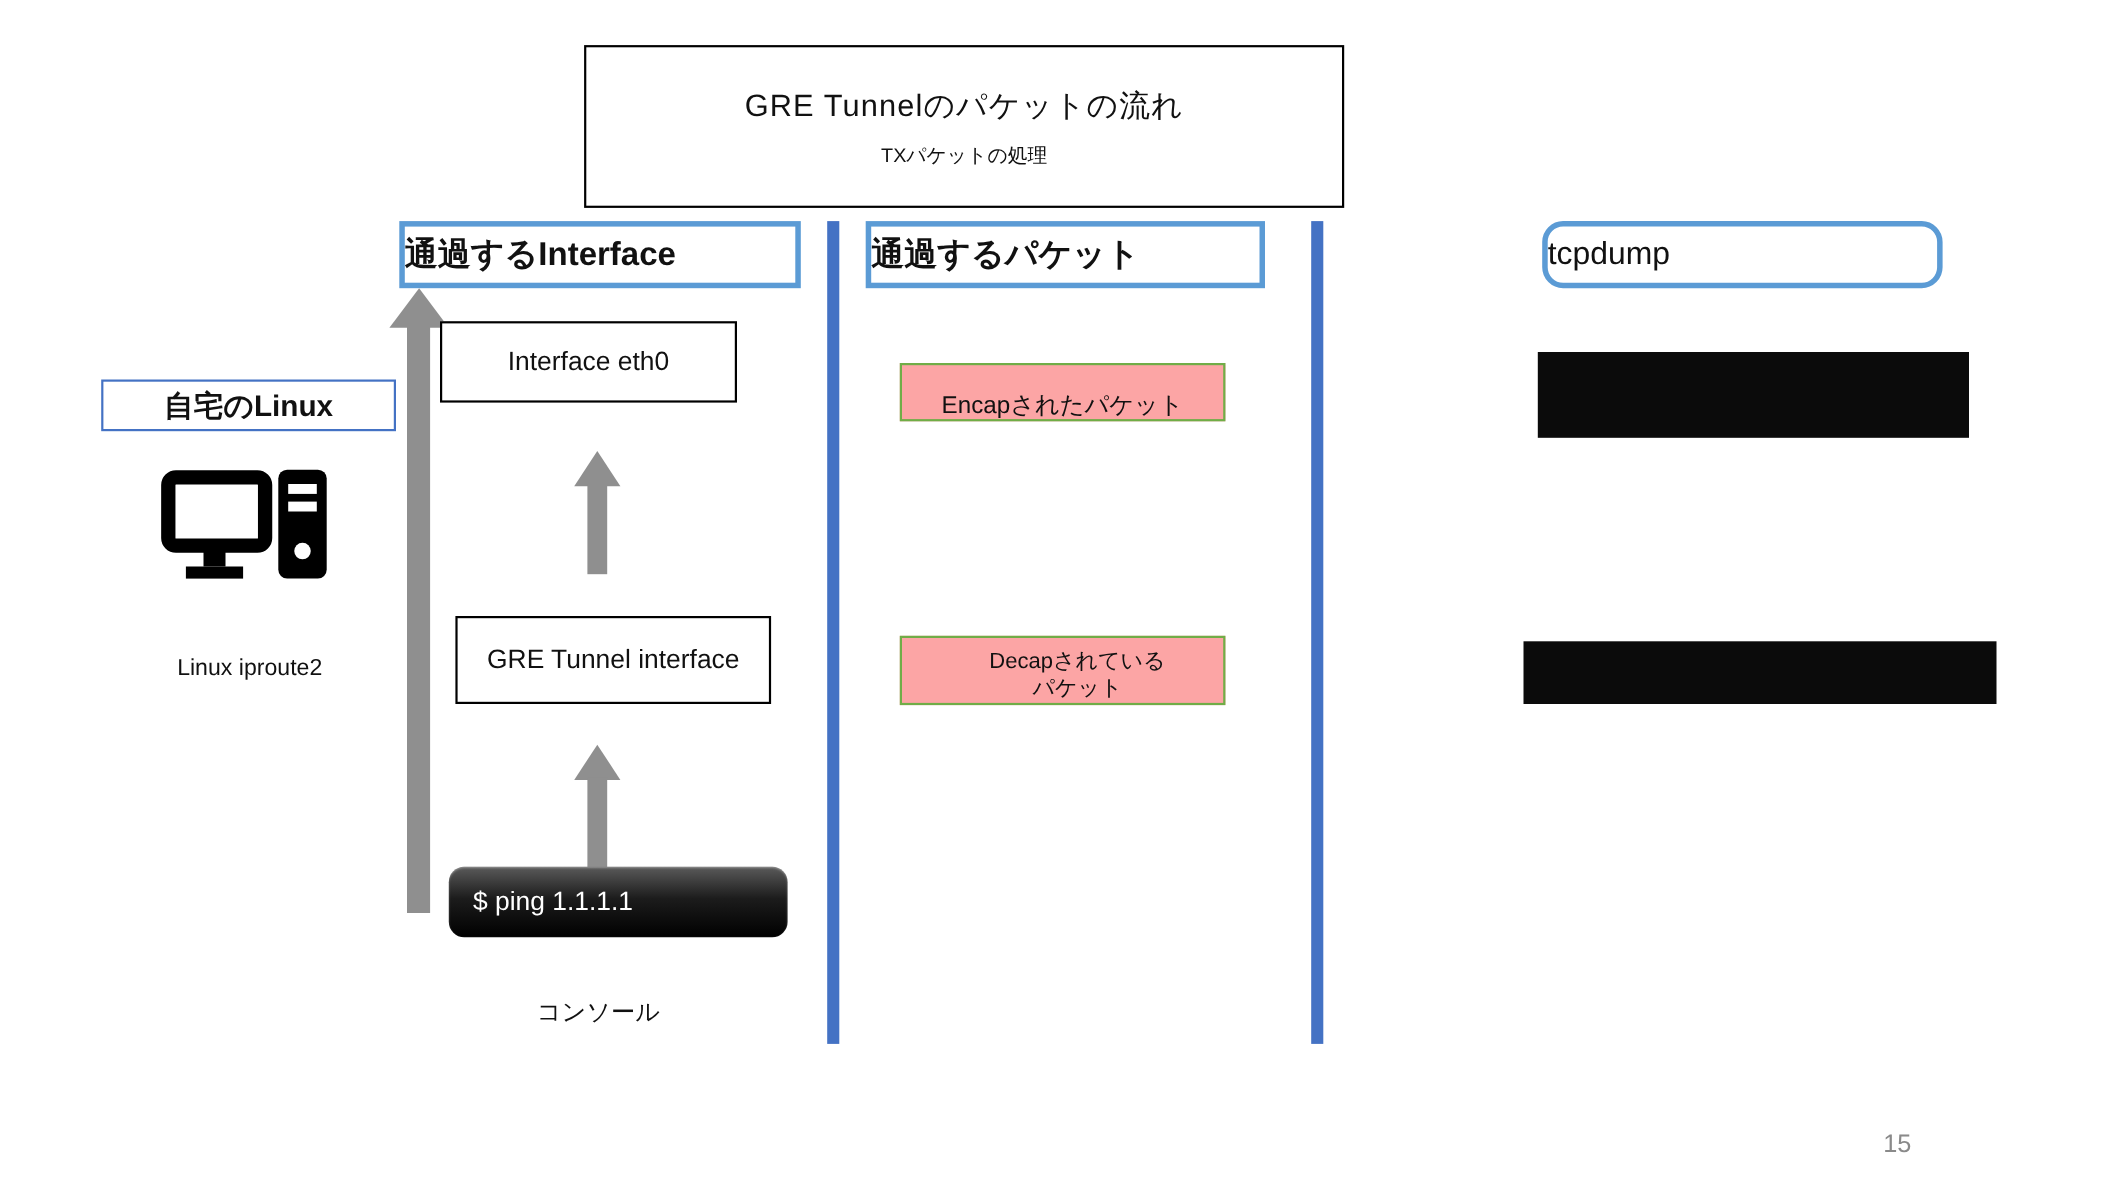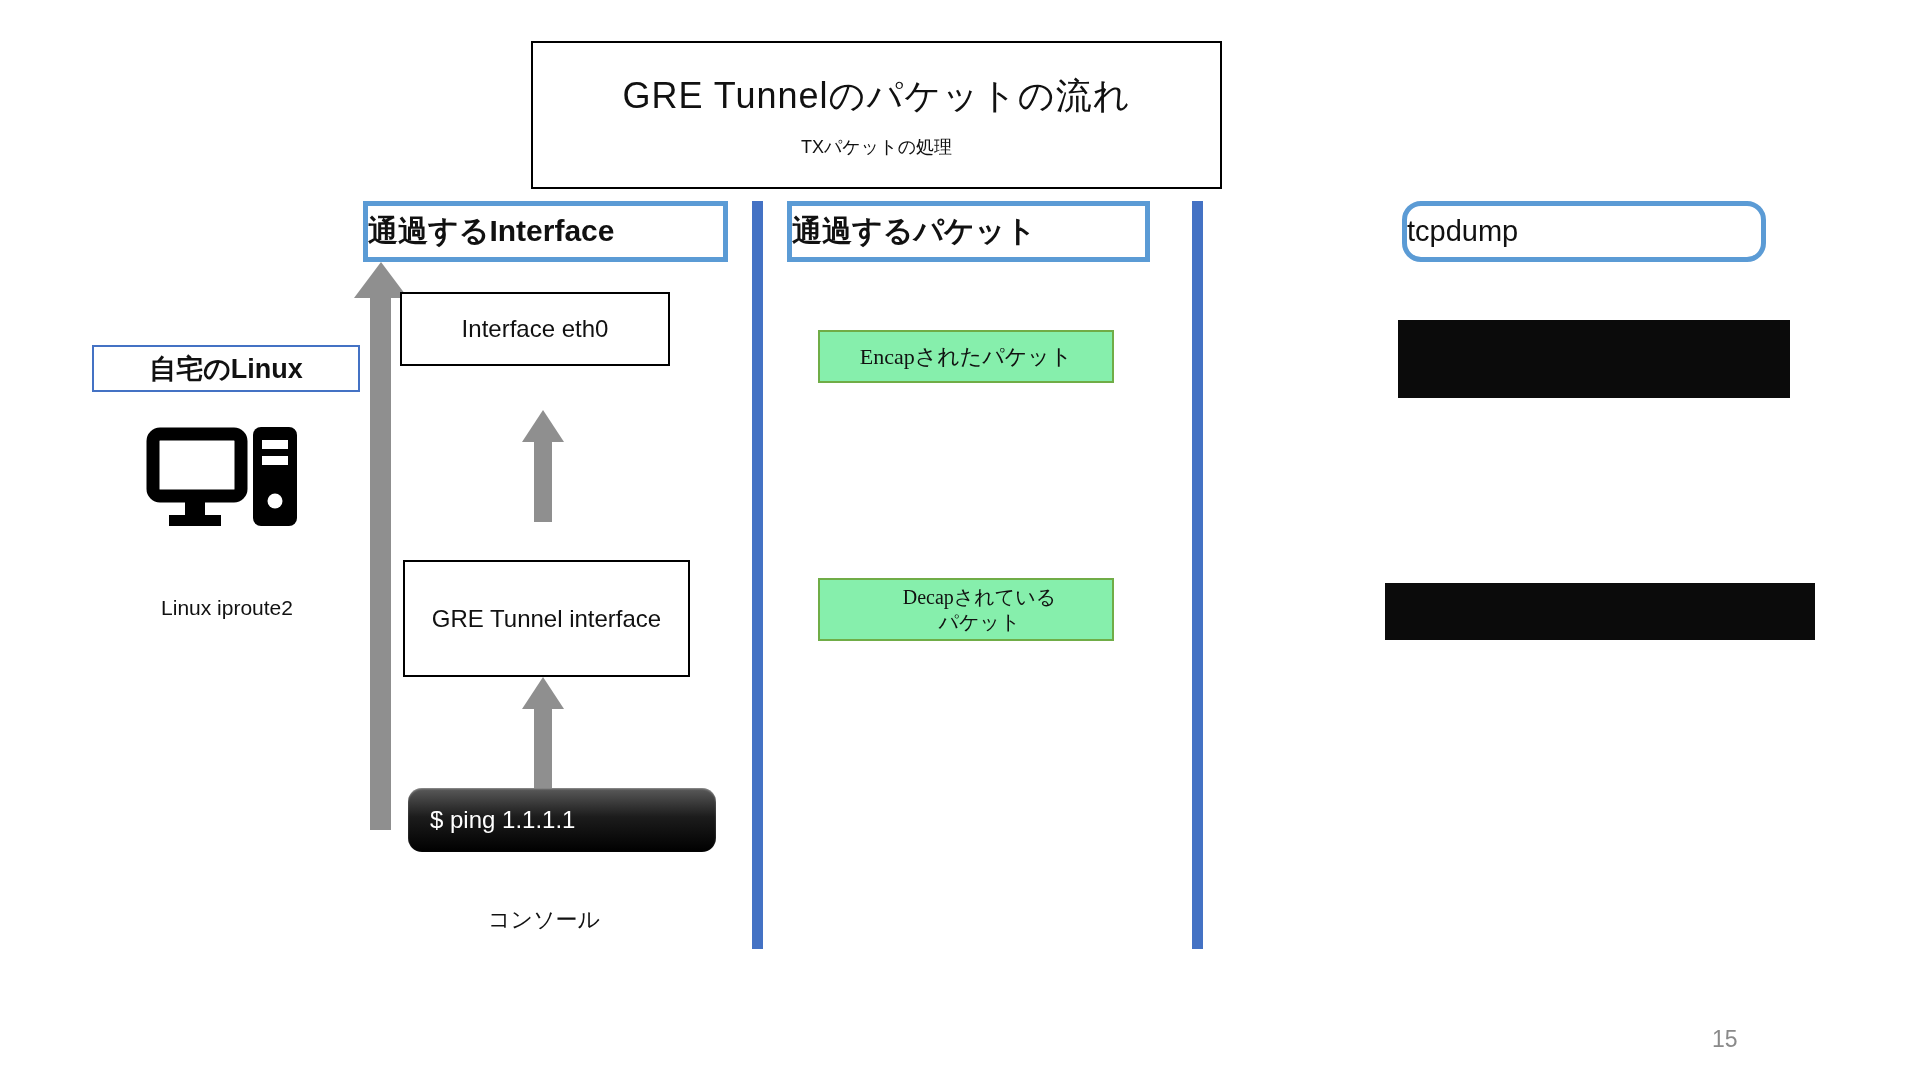--- a/index.html
+++ b/index.html
@@ -11,21 +11,21 @@
     --terminal-bg:#0B0B0B;
     --terminal-fg:#E9E9E9;
   }
   html,body{margin:0;padding:0;background:#fff;}
   body{font-family:"Liberation Sans","DejaVu Sans",sans-serif;color:#111;}
   .slide{position:relative;width:1920px;height:1080px;background:#fff;overflow:hidden;}
 
   
   .title-box{position:absolute;left:531px;top:41px;width:691px;height:148px;border:2px solid #000;
              display:flex;flex-direction:column;align-items:center;justify-content:center;gap:14px;box-sizing:border-box;}
-  .title-main{font-size:36px;letter-spacing:1px;}
+  .title-main{font-size:28px;letter-spacing:1px;}
   .title-sub{font-size:18px;}
 
   
   .col-header{position:absolute;height:61px;border:5px solid var(--header-border);background:#fff;
               display:flex;align-items:center;justify-content:flex-start;box-sizing:border-box;}
   .col-header .hd-txt{font-size:30px;font-weight:600;}
   .hdr-interface{left:363px;top:201px;width:365px;}
   .hdr-packet{left:787px;top:201px;width:363px;}
   .hdr-tcpdump{left:1402px;top:201px;width:364px;border-radius:19px;}
   .hdr-tcpdump .hd-txt{font-weight:400;font-size:29px;}
@@ -38,26 +38,26 @@
   
   .home-box{position:absolute;left:92px;top:345px;width:268px;height:47px;border:2px solid var(--host-border);
             display:flex;align-items:center;justify-content:center;box-sizing:border-box;font-weight:bold;}
   .home-box span{font-size:27px;}
   .pc-icon{position:absolute;left:145px;top:425px;}
   .linux-caption{position:absolute;left:92px;top:596px;width:270px;text-align:center;font-size:21px;}
 
   
   .plain-box{position:absolute;border:2px solid #000;background:#fff;display:flex;align-items:center;justify-content:center;box-sizing:border-box;}
   .eth0-box{left:400px;top:292px;width:270px;height:74px;}
-  .gre-box{left:403px;top:560px;width:287px;height:117px;}
+  .gre-box{left:414px;top:560px;width:287px;height:80px;}
   .plain-box span{font-size:24px;}
 
   
-  .green-box{position:absolute;border:2px solid var(--packet-border);background:#86efac;
-             display:flex;flex-direction:column;align-items:center;justify-content:center;box-sizing:border-box;line-height:1.25;font-family:Liberation Serif, serif;}
+  .green-box{position:absolute;border:2px solid var(--packet-border);background:#fca5a5;
+             display:flex;flex-direction:column;align-items:center;justify-content:flex-end;box-sizing:border-box;line-height:1.25;}
   .encap-box{left:818px;top:330px;width:296px;height:53px;font-size:22px;}
   .decap-box{left:818px;top:578px;width:296px;height:63px;font-size:20px;padding-left:27px;}
 
   
   .arrow-shaft{position:absolute;background:var(--arrow);}
   .arrow-head{position:absolute;width:0;height:0;border-style:solid;border-color:transparent;border-bottom-color:var(--arrow);}
   .big-head{left:354px;top:262px;border-width:0 27px 36px 27px;}
   .big-shaft{left:370px;top:296px;width:21px;height:534px;}
   .sm1-head{left:522px;top:410px;border-width:0 21px 32px 21px;}
   .sm1-shaft{left:534px;top:440px;width:18px;height:82px;}

